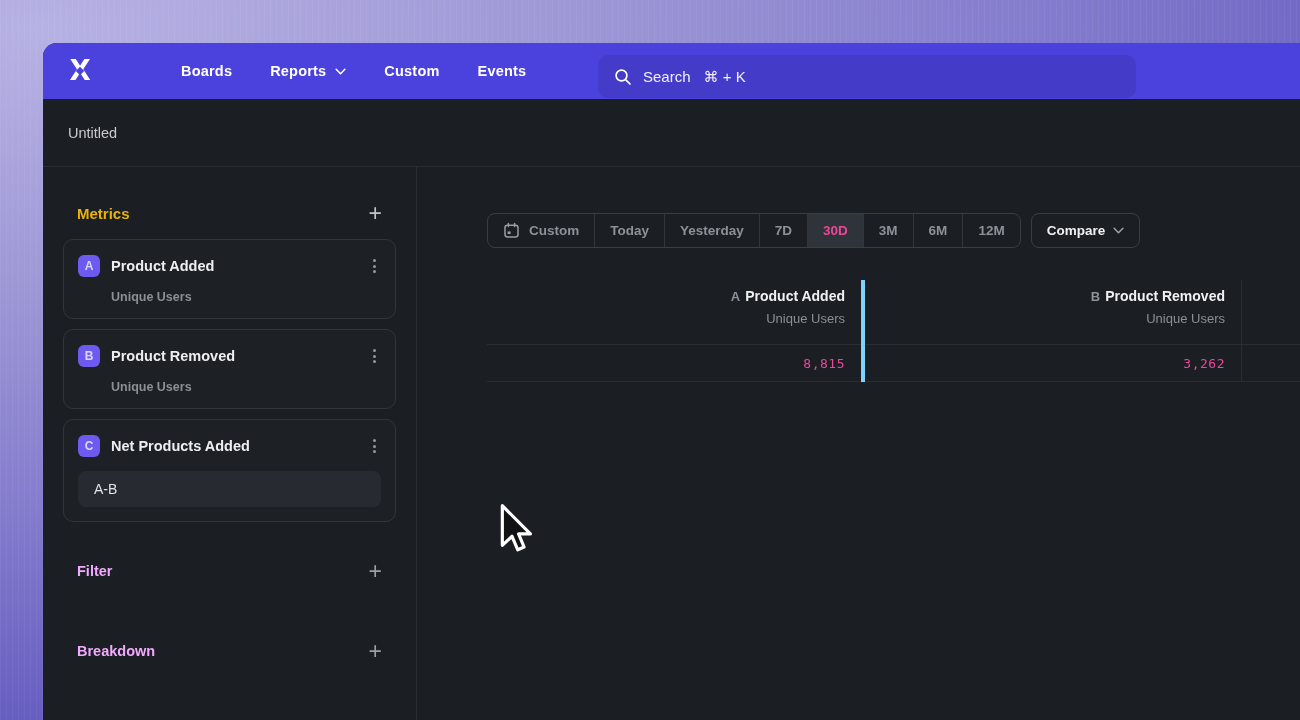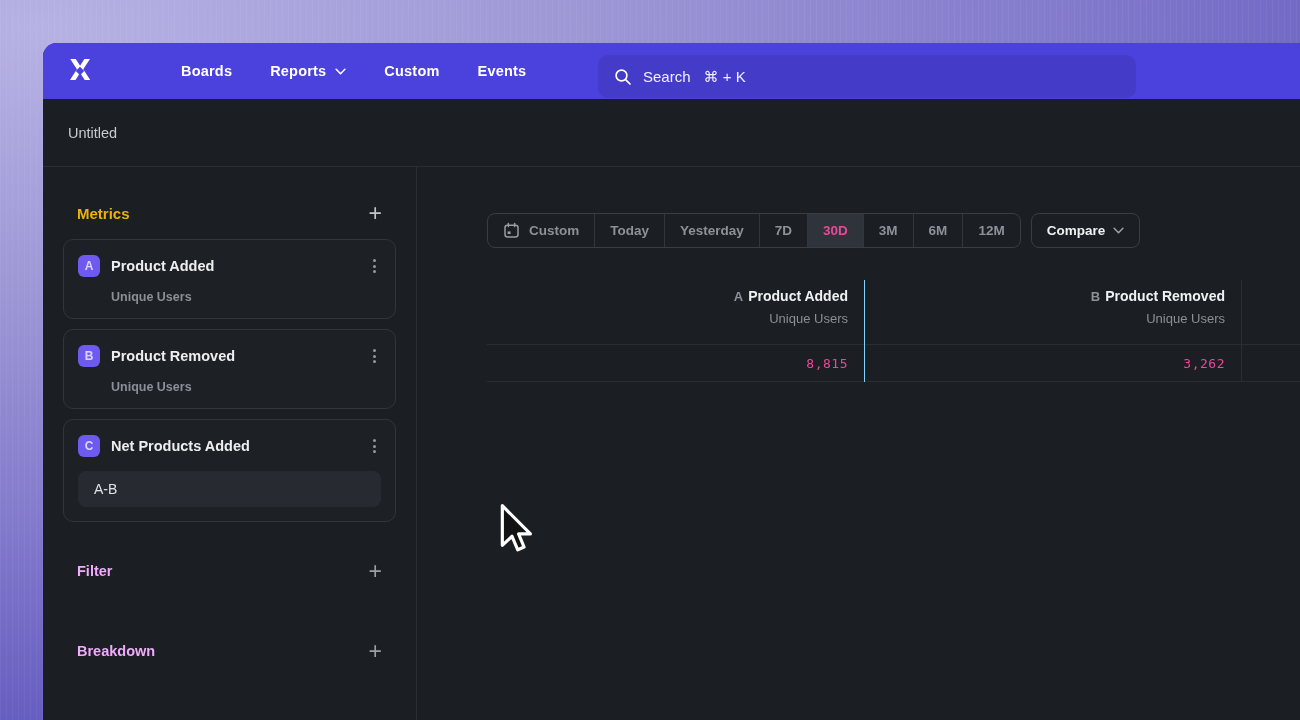--- a/index.html
+++ b/index.html
@@ -75,21 +75,21 @@
   .range-tab:first-child { border-left:none; }
   .range-tab.selected { background:#2f333a; color:#ec4899; font-weight:700; }
   .cal-icon { width:17px; height:17px; flex:none; }
   .compare-btn { margin-left:10px; height:35px; border:1px solid #3a3e44; border-radius:8px;
     display:flex; align-items:center; gap:8px; padding:0 15px; color:#f0f1f3;
     font-size:13.5px; font-weight:700; cursor:default; }
 
   
   .data-table { position:absolute; left:70px; right:0; top:113px; display:flex; }
   .dt-col { display:flex; flex-direction:column; }
-  .dt-col.c1 { width:378px; border-right:1px solid #7dd3fc; }
+  .dt-col.c1 { width:378px; border-right:4px solid #7dd3fc; }
   .dt-col.c2 { width:377px; border-right:1px solid #2a2d32; }
   .dt-col.c3 { flex:1; }
   .dt-head { height:64px; text-align:right; padding:8px 16px 0 0; }
   .dt-name-row { font-size:14px; color:#f0f1f3; font-weight:700; }
   .dt-name-row .pfx { color:#8d9198; font-weight:600; font-size:13px; margin-right:5px; }
   .dt-sub { margin-top:7px; color:#8b8f96; font-size:13px; font-weight:500; }
   .dt-value { height:38px; border-top:1px solid #2a2d32; border-bottom:1px solid #2a2d32;
     text-align:right; padding-right:16px; line-height:37px;
     font-family:"DejaVu Sans Mono",monospace; font-size:13px; color:#ec4899; letter-spacing:.5px; }
 

